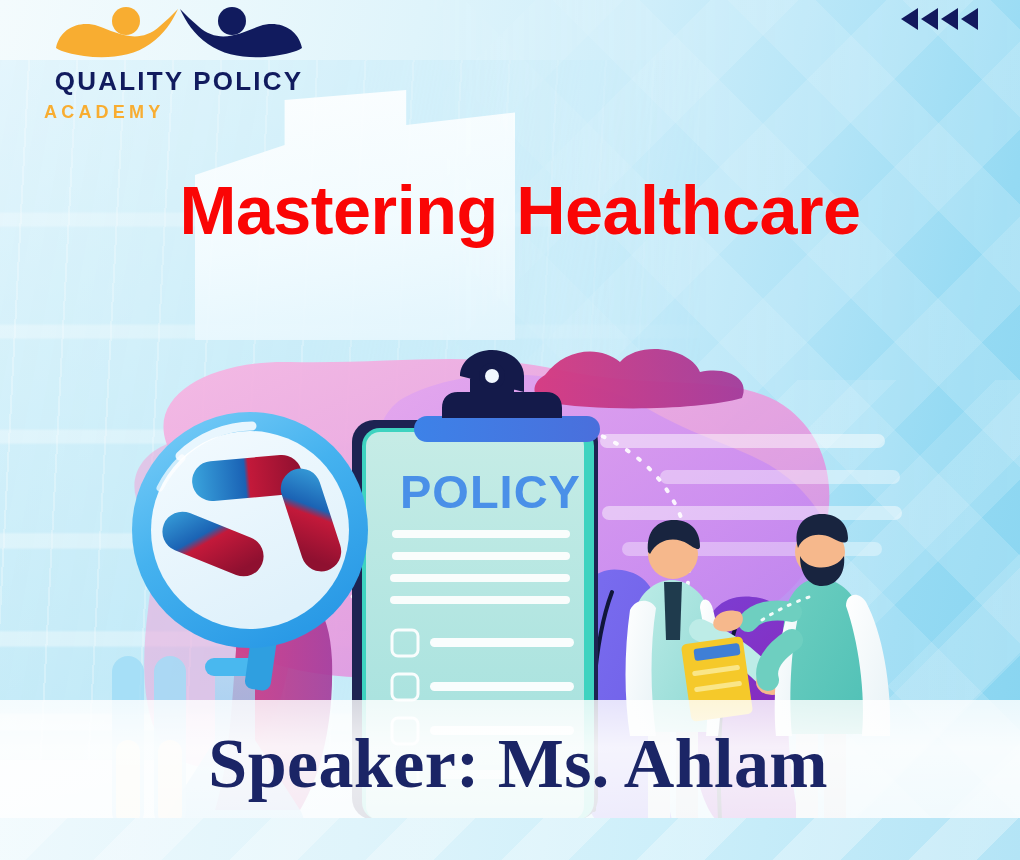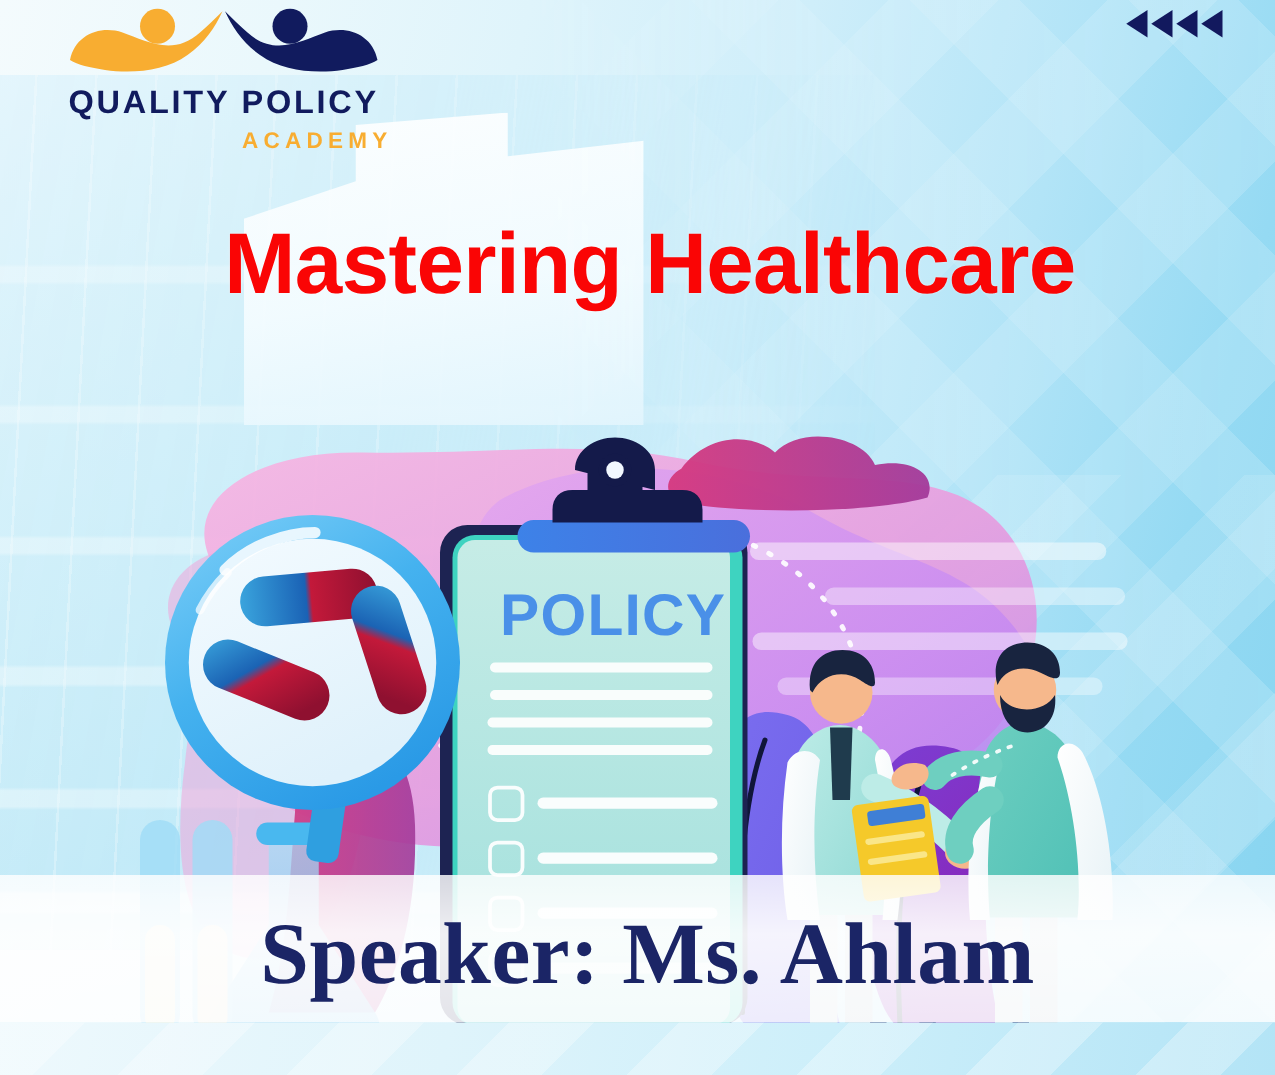--- a/index.html
+++ b/index.html
@@ -72,21 +72,21 @@
   .logo-mark { position:absolute; left:10px; top:0; width:250px; height:56px; }
   .logo-title {
     position:absolute; left:0; top:60px; width:270px;
     text-align:center;
     font-size:26px; font-weight:bold; letter-spacing:2.2px;
     color:#111b5e;
     font-family:"Liberation Sans", sans-serif;
   }
   .logo-sub {
     position:absolute; left:0; top:96px; width:270px;
-    text-align:right;
+    text-align:left;
     font-size:18px; font-weight:bold; letter-spacing:4.2px;
     color:#f8ad31;
   }
 
   
   .nav-arrows { position:absolute; right:42px; top:8px; display:flex; gap:3px; }
   .nav-arrow {
     width:0; height:0;
     border-top:11px solid transparent;
     border-bottom:11px solid transparent;

